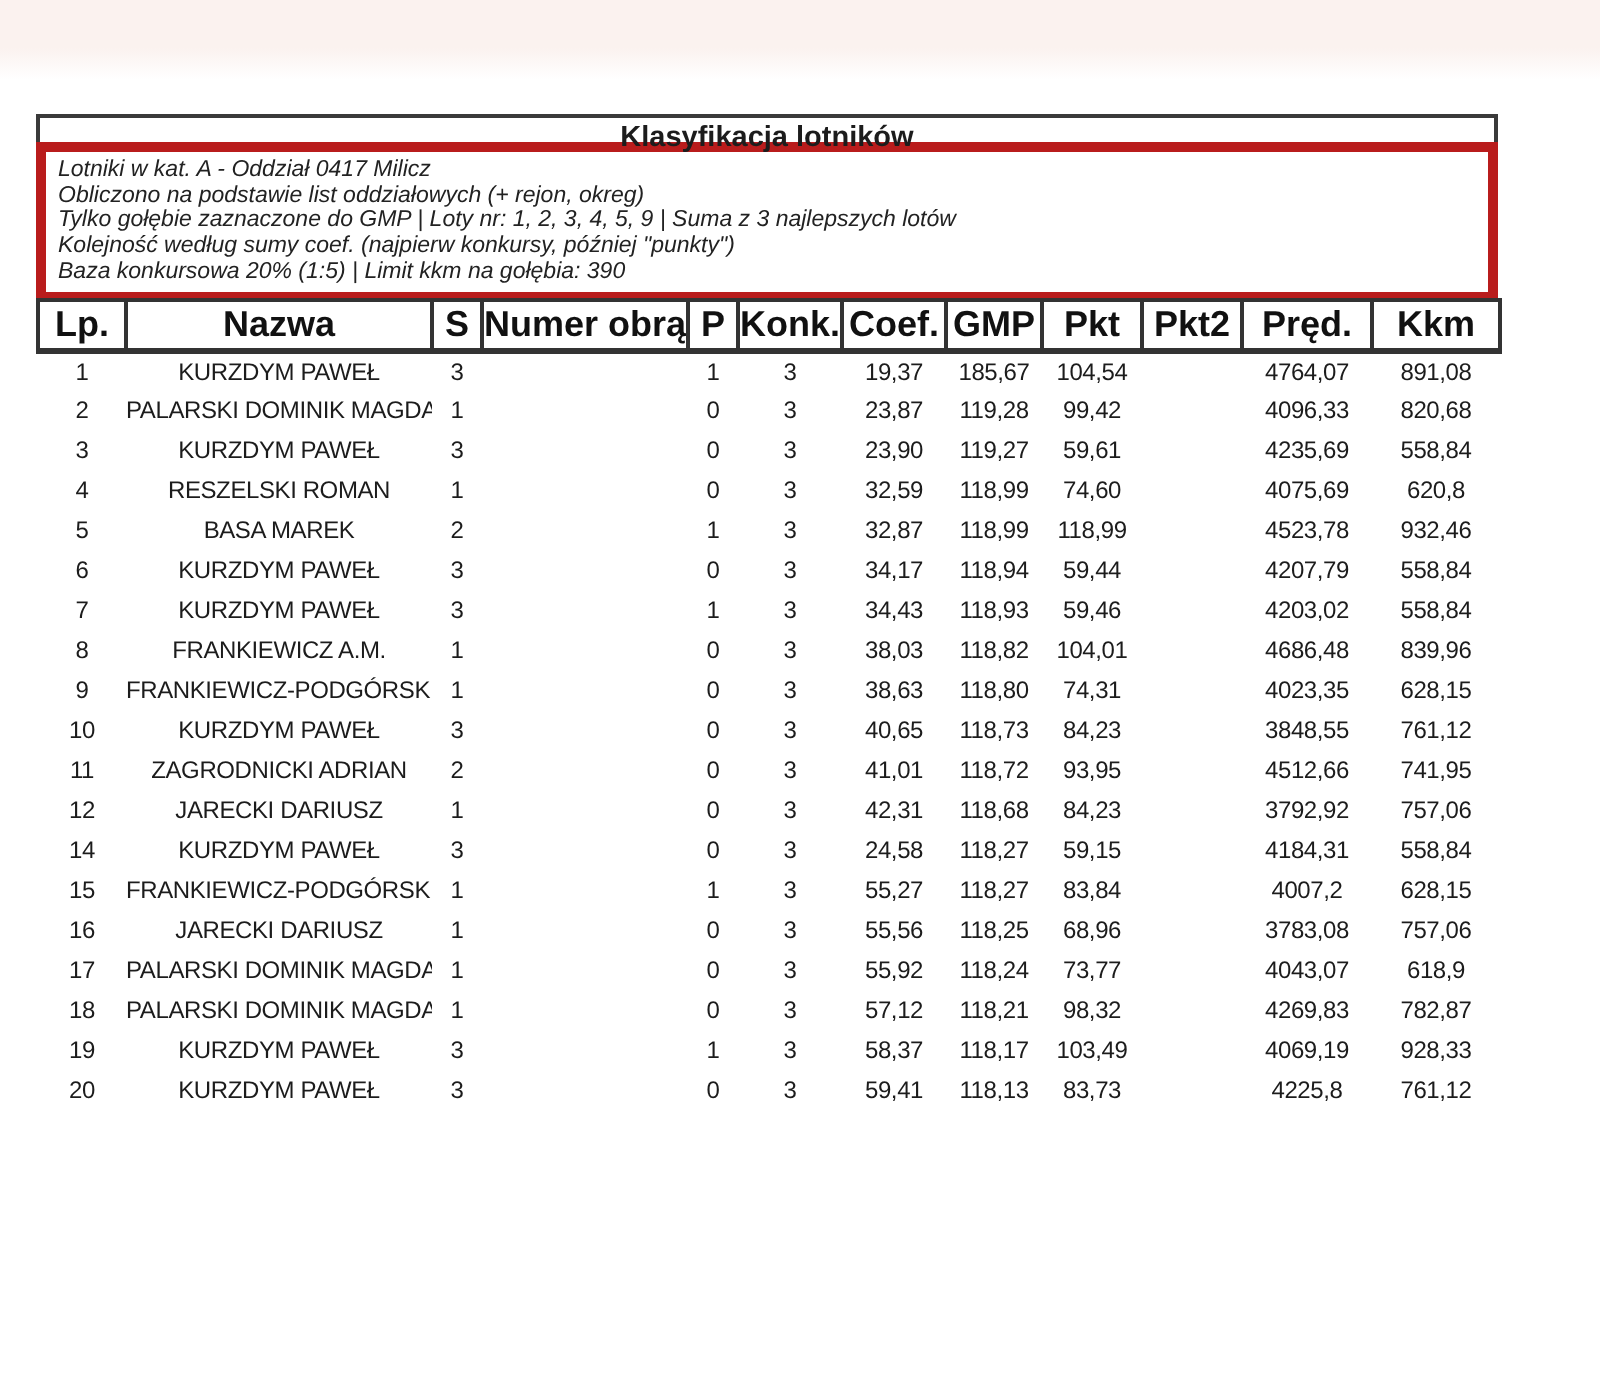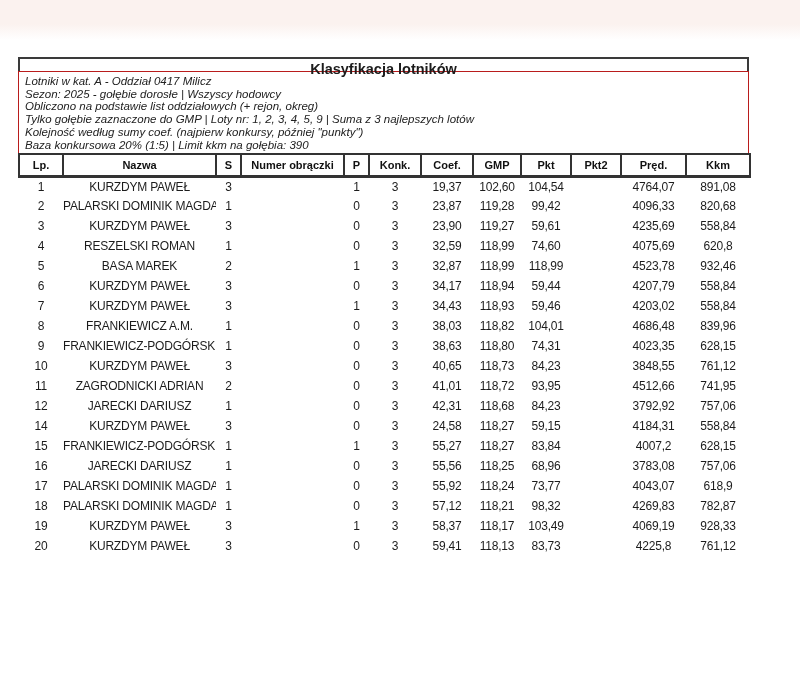--- a/index.html
+++ b/index.html
@@ -24,21 +24,21 @@
   .title-box {
     border: 2px solid #3a3a3a;
     height: 16px;
     text-align: center;
     font-weight: bold;
     font-size: 14.5px;
     line-height: 21px;
     background: #ffffff;
   }
   .info-box {
-    border: 1px solid #b91c1c;
+    border: 5px solid #b91c1c;
     margin-top: -2px;
     padding: 3px 0 3px 6px;
     background: #ffffff;
   }
   .info-line {
     font-style: italic;
     font-size: 11.5px;
     line-height: 12.7px;
     white-space: nowrap;
     color: #222222;
@@ -46,21 +46,21 @@
   table.report-table {
     border-collapse: collapse;
     table-layout: fixed;
     width: 731px;
     margin-top: -2px;
   }
   table.report-table th {
     border: 2px solid #333333;
     border-bottom-width: 3px;
     font-weight: bold;
-    font-size: 11px;
+    font-size: 18px;
     height: 22px;
     padding: 1px 0;
     text-align: center;
     background: #ffffff;
     color: #111111;
     overflow: hidden;
     white-space: nowrap;
   }
   table.report-table td {
     border: none;
@@ -78,21 +78,20 @@
 <body>
 
 <div class="top-strip"></div>
 
 <div class="report">
 
   <div class="title-box">Klasyfikacja lotników</div>
 
   <div class="info-box">
     <div class="info-line">Lotniki w kat. A - Oddział 0417 Milicz</div>
-    <div class="info-line">Sezon: 2025 - gołębie dorosłe  |  Wszyscy hodowcy</div>
     <div class="info-line">Obliczono na podstawie list oddziałowych (+ rejon, okreg)</div>
     <div class="info-line">Tylko gołębie zaznaczone do GMP  |  Loty nr: 1, 2, 3, 4, 5, 9  |  Suma z 3 najlepszych lotów</div>
     <div class="info-line">Kolejność według sumy coef. (najpierw konkursy, później "punkty")</div>
     <div class="info-line">Baza konkursowa 20% (1:5) | Limit kkm na gołębia: 390</div>
   </div>
 
   <table class="report-table">
     <colgroup>
       <col style="width:44px">
       <col style="width:153px">
@@ -125,21 +124,21 @@
     </thead>
     <tbody>
         <tr>
           <td>1</td>
           <td>KURZDYM PAWEŁ</td>
           <td>3</td>
           <td></td>
           <td>1</td>
           <td>3</td>
           <td>19,37</td>
-          <td>102,60</td>
+          <td>185,67</td>
           <td>104,54</td>
           <td></td>
           <td>4764,07</td>
           <td>891,08</td>
         </tr>
         <tr>
           <td>2</td>
           <td>PALARSKI DOMINIK MAGDA</td>
           <td>1</td>
           <td></td>

